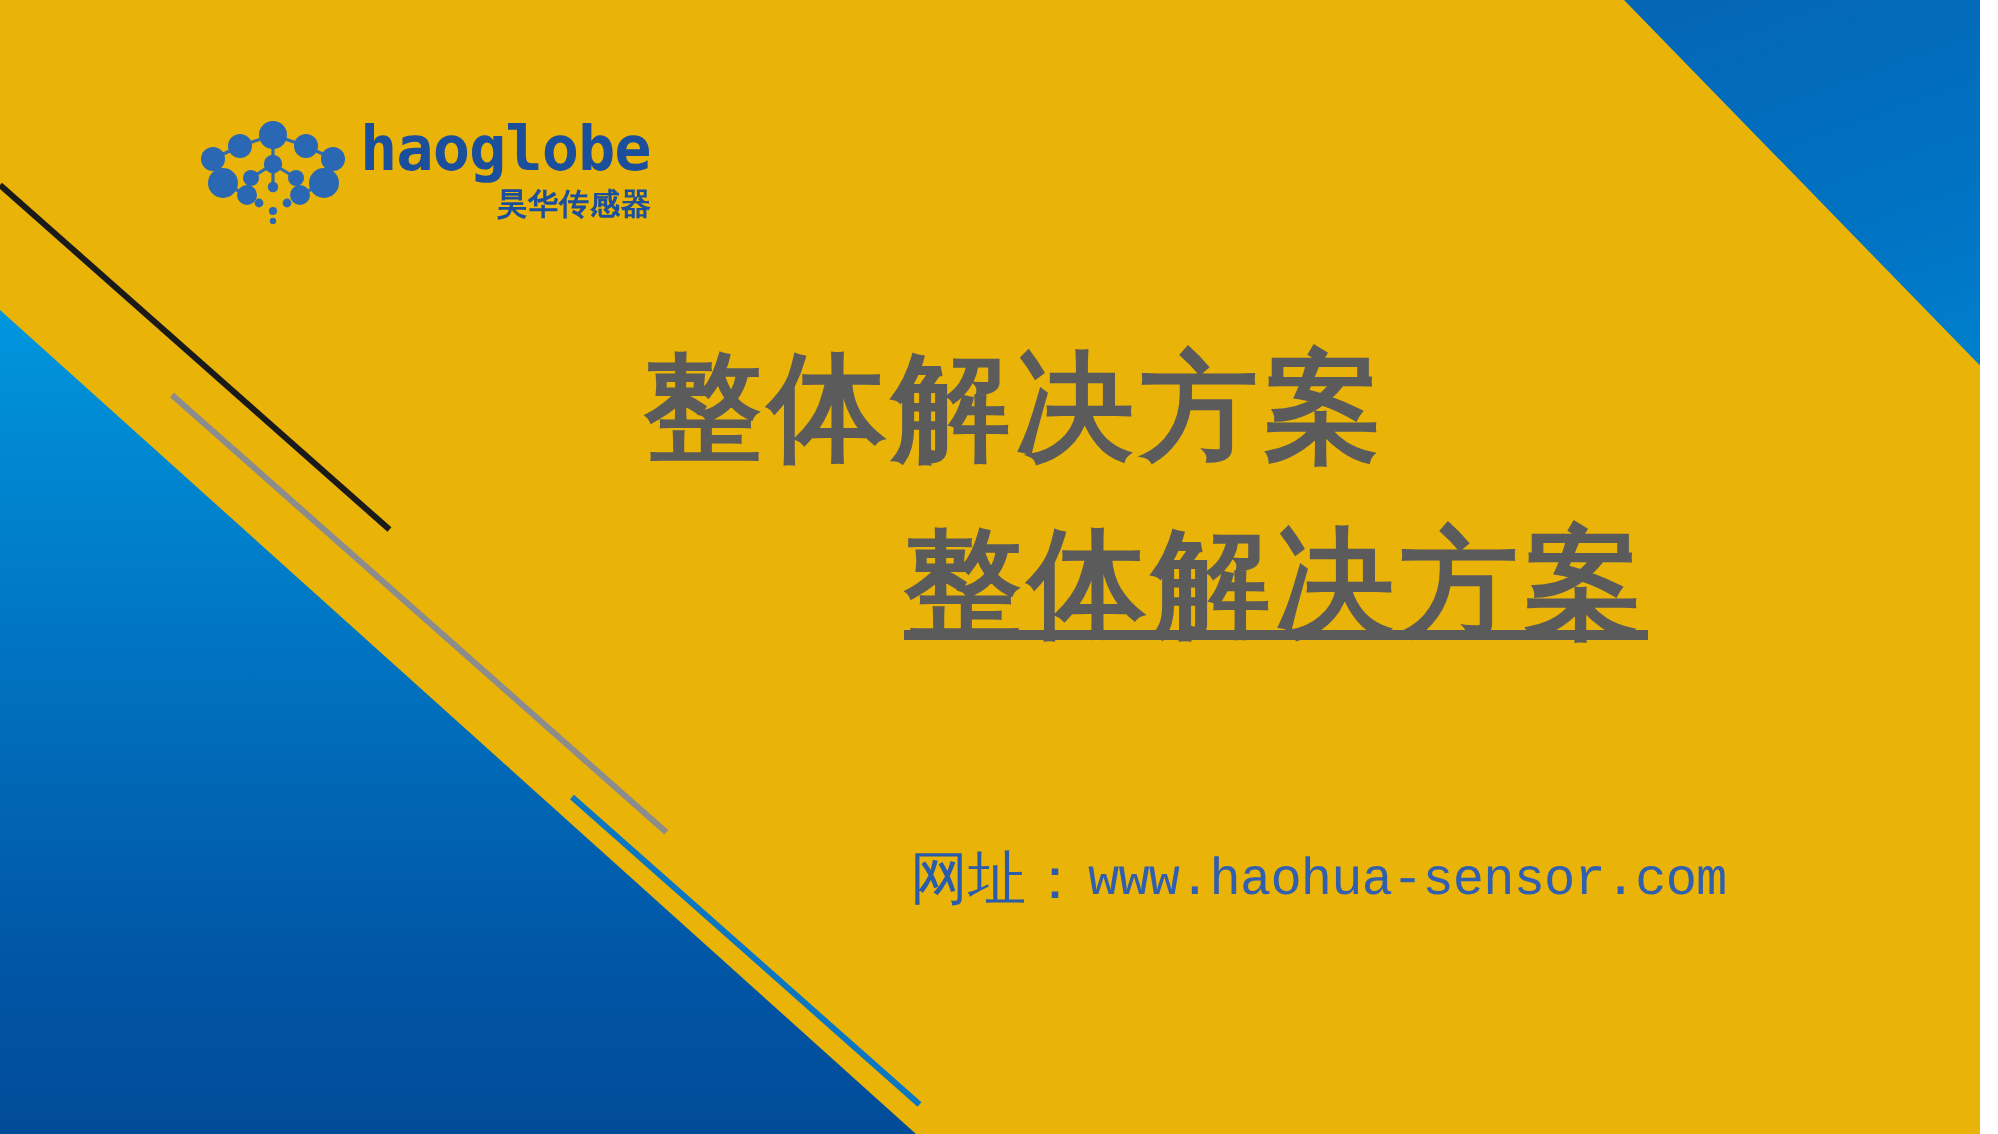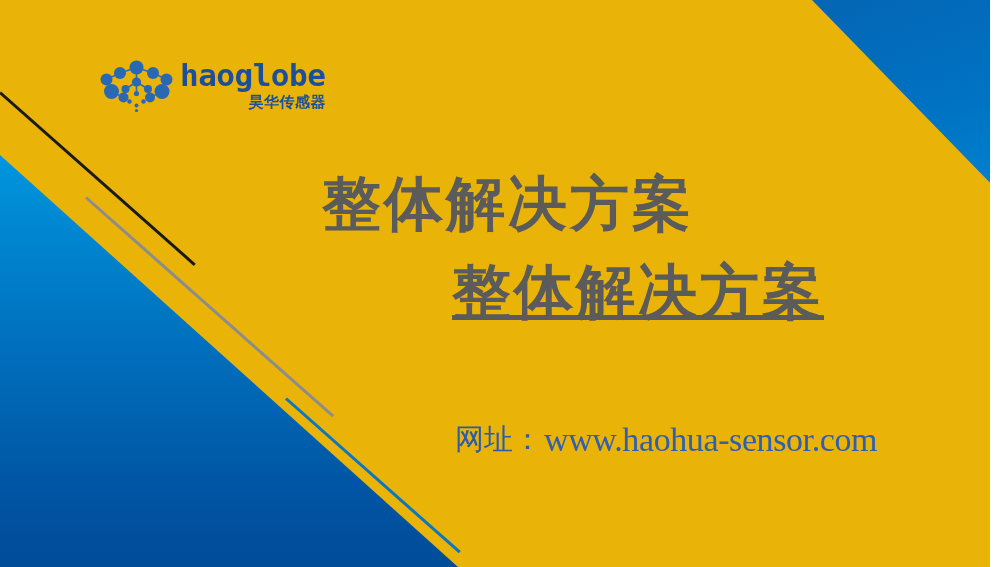--- a/index.html
+++ b/index.html
@@ -146,22 +146,22 @@
     align-items: center;
     white-space: nowrap;
   }
   #url-label {
     font-family: "DejaVu Sans", "Liberation Sans", sans-serif;
     font-size: 29px;
     color: #2a5caa;
     letter-spacing: 0px;
   }
   #url-value {
-    font-family: Liberation Serif, serif;
-    font-size: 34px;
+    font-family: Liberation Mono, monospace;
+    font-size: 26px;
     color: #2f5fae;
     letter-spacing: -0.4px;
     margin-left: 2px;
   }
 </style>
 </head>
 <body>
 
 <div id="slide">
 

